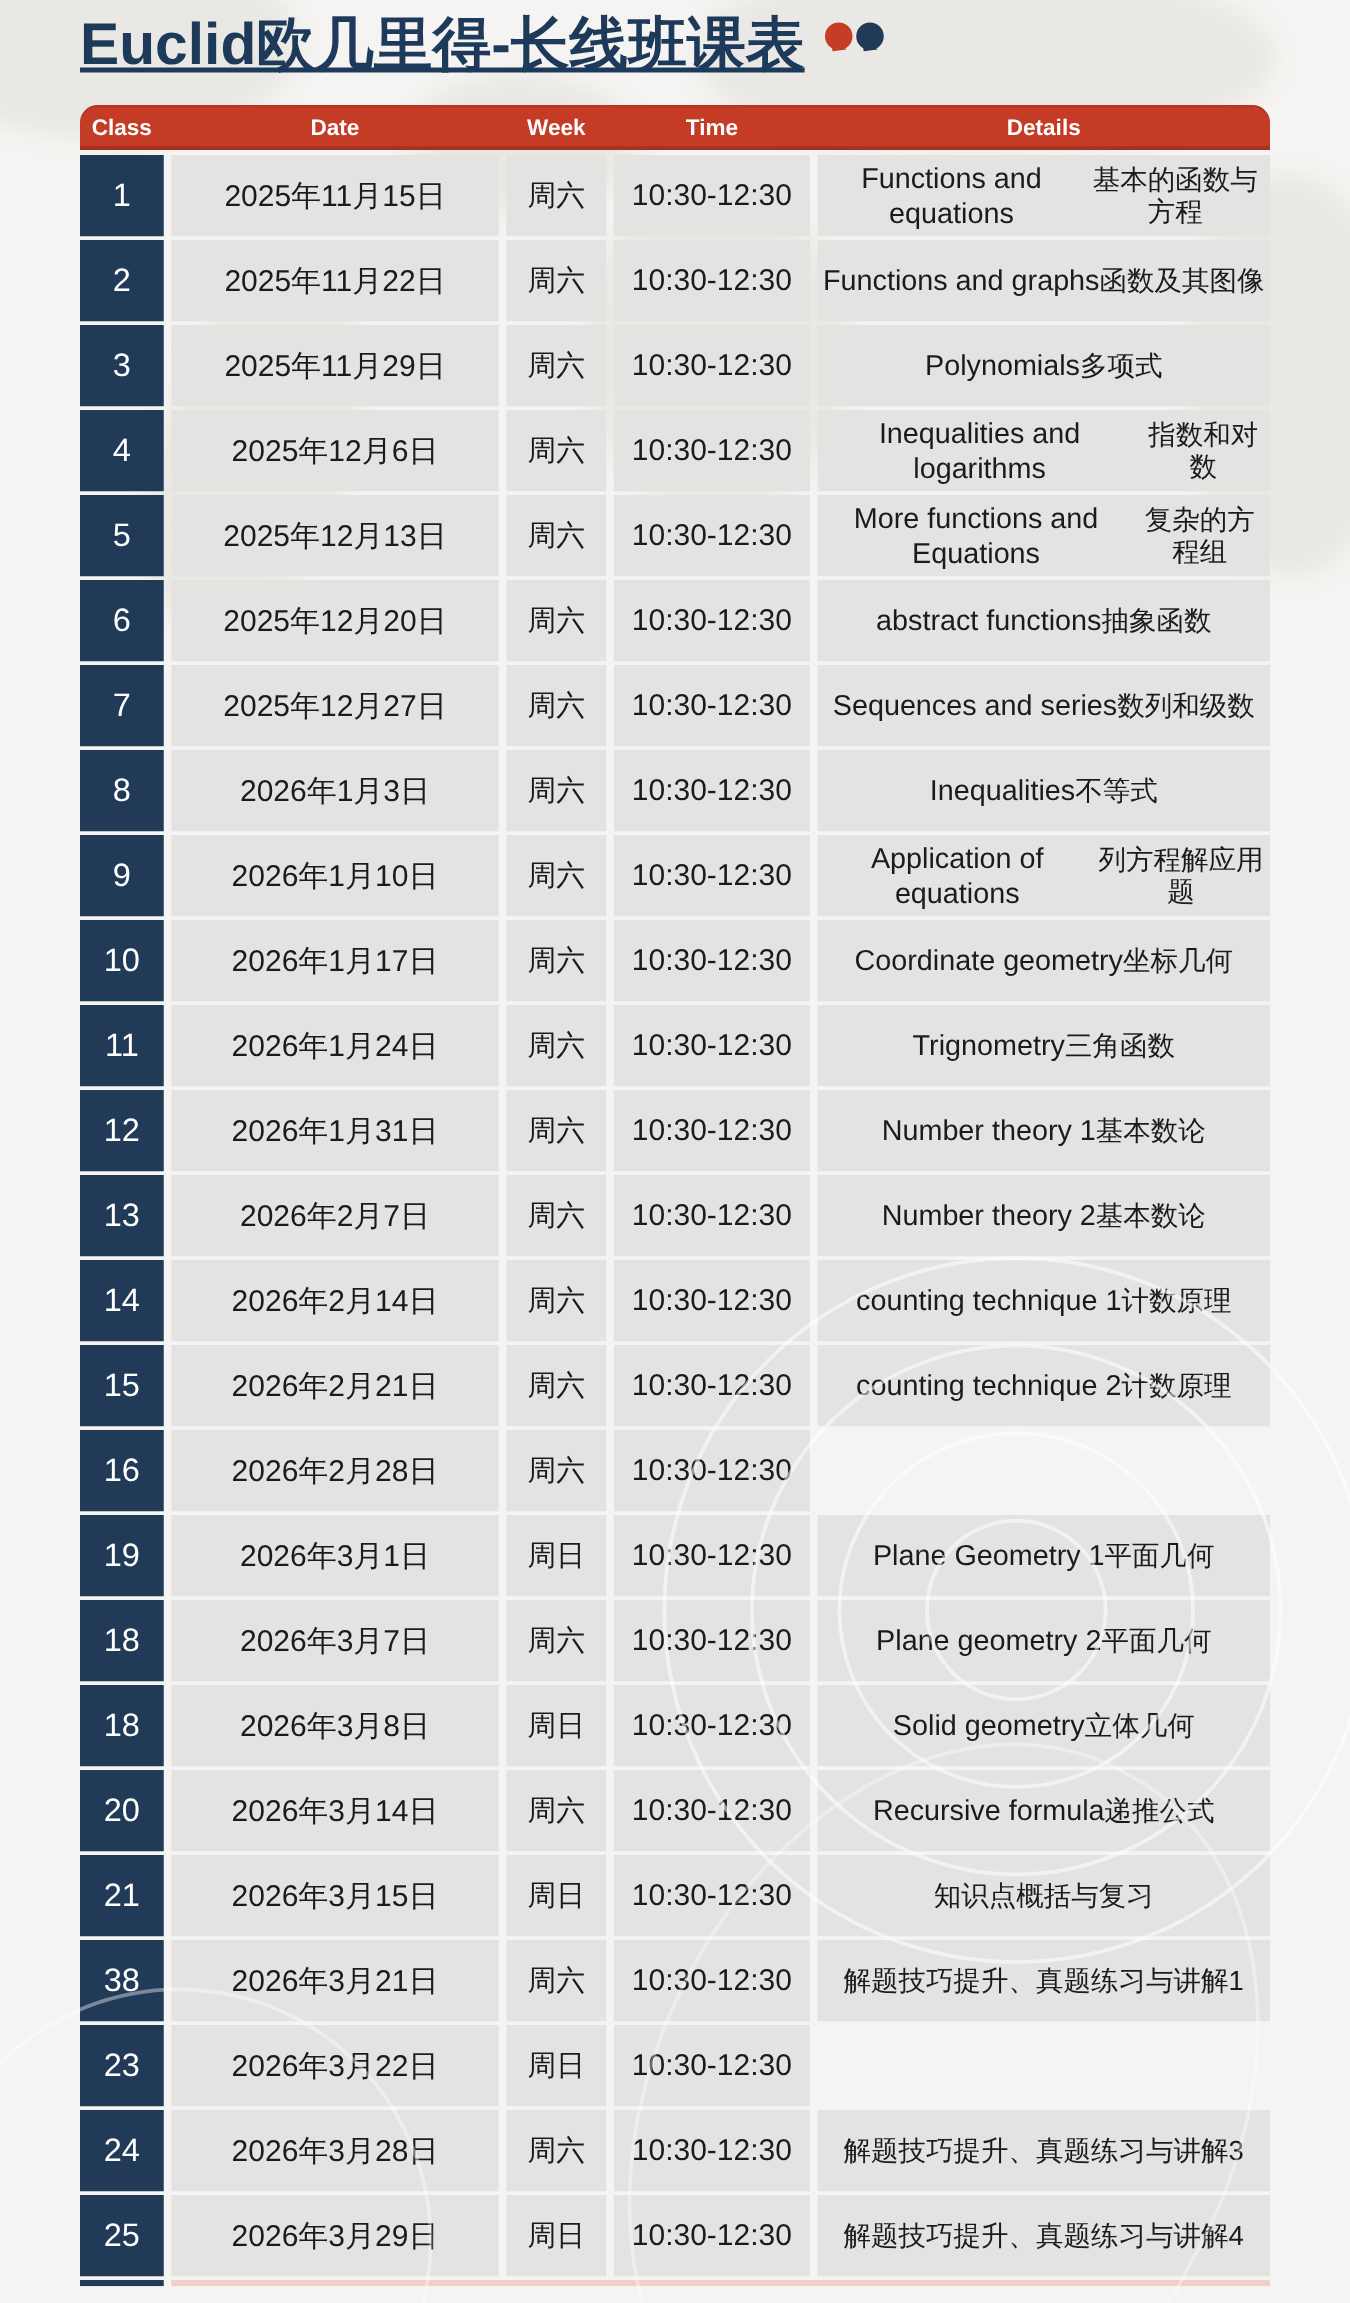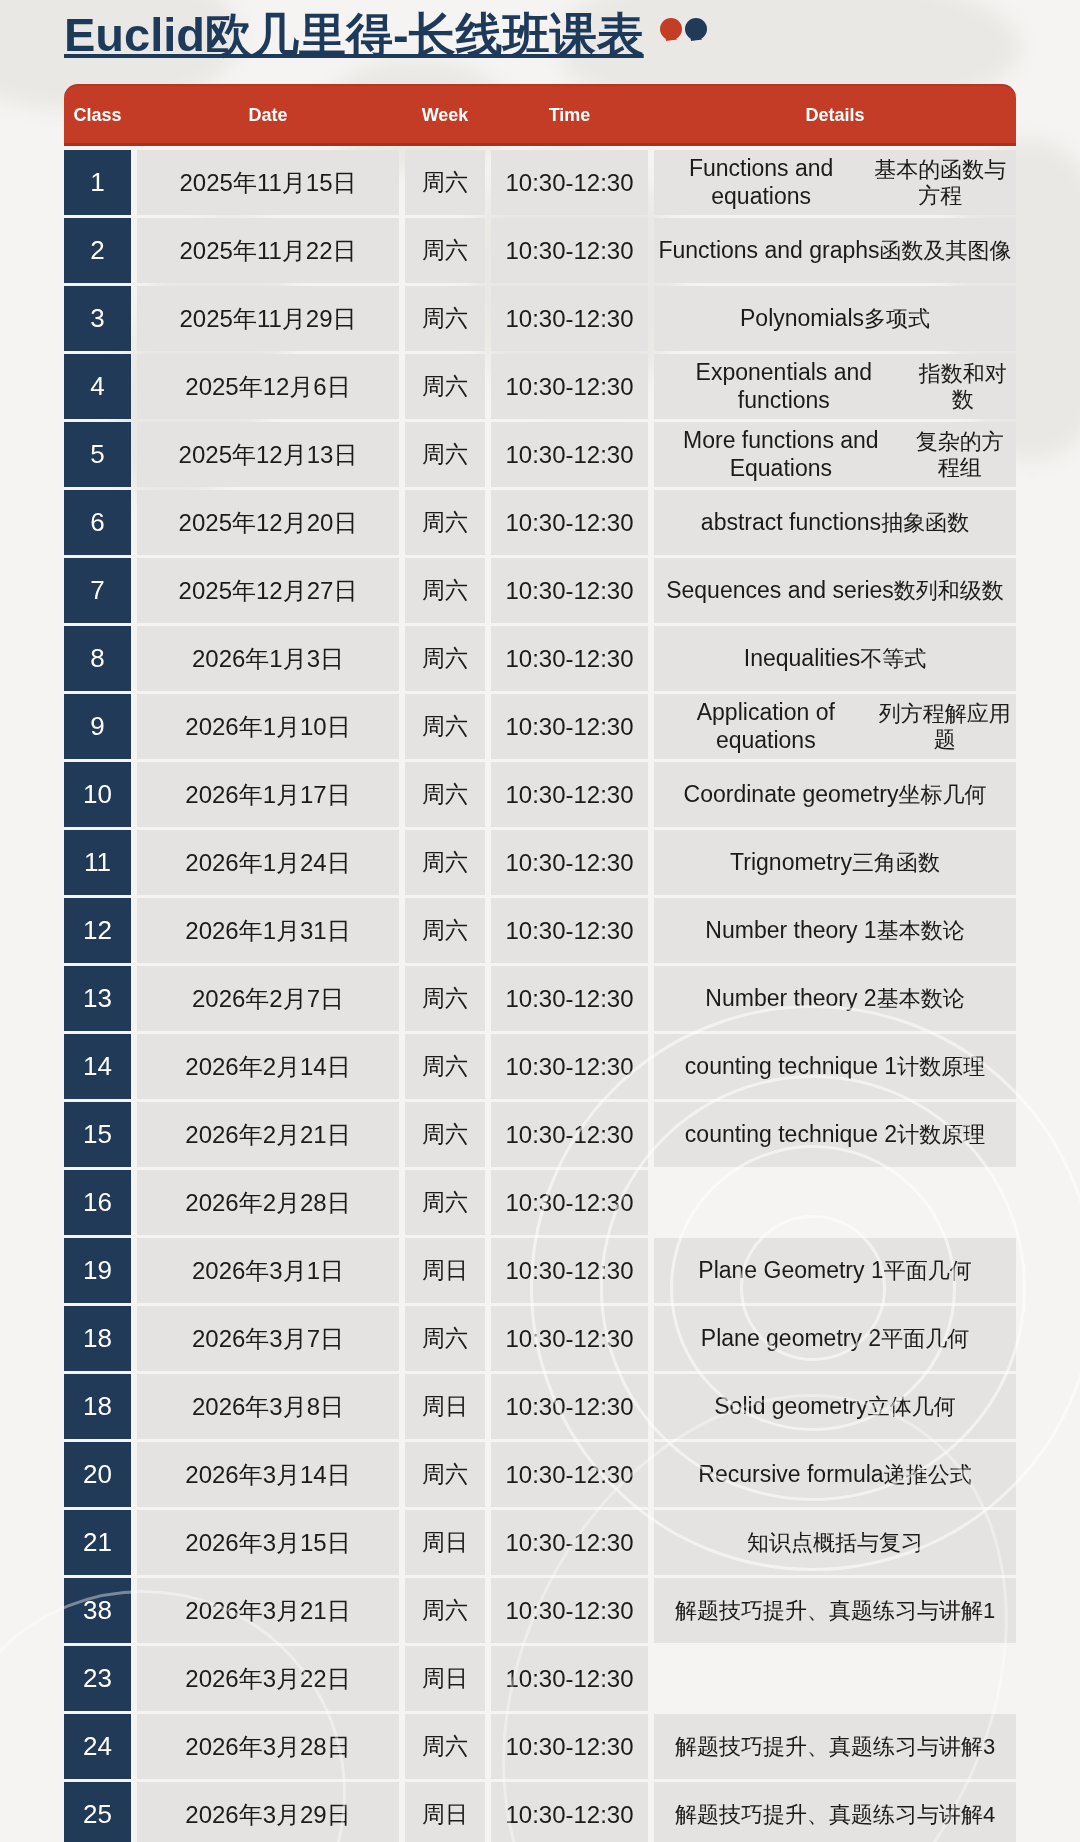--- a/index.html
+++ b/index.html
@@ -31,21 +31,21 @@
   h1{margin:0;font-size:47px;line-height:1.15;font-weight:bold;color:#1E3A5A;letter-spacing:0px;text-decoration:underline;}
   .quotes{display:flex;gap:3px;margin-left:16px;margin-top:10px;}
   .q{width:22px;height:22px;border-radius:50%;position:relative;display:inline-block;}
   .q::after{content:"";position:absolute;left:-2px;bottom:-9px;width:0;height:0;
     border:8px solid transparent;transform:rotate(38deg);}
   .q-red{background:#C43D27;}   .q-red::after{border-top-color:#C43D27;}
   .q-navy{background:#213A58;}  .q-navy::after{border-top-color:#213A58;}
 
   .table{position:absolute;left:64px;top:84px;width:952px;z-index:1;}
   .grid5{display:grid;grid-template-columns:67px 262px 80px 157px 362px;column-gap:6px;}
-  .thead{align-items:center;height:62px;background:#C53C26;border-radius:14px 14px 0 0;
+  .thead{align-items:center;height:36px;background:#C53C26;border-radius:14px 14px 0 0;
     box-shadow:inset 0 -3px 0 rgba(0,0,0,.16), inset 0 2px 0 rgba(0,0,0,.08);
     color:#FFFFFF;font-weight:bold;font-size:18px;}
   .thead span{text-align:center;}
   .tbody{display:flex;flex-direction:column;gap:3px;margin-top:4px;}
   .row{height:65px;}
   .cell{display:flex;align-items:center;justify-content:center;background:#E4E3E1;text-align:center;}
   .cell.c-class{background:#213A58;color:#FFFFFF;font-size:26px;}
   .cell.c-date{font-size:24px;}
   .cell.c-week{font-size:23px;}
   .cell.c-time{font-size:24px;}
@@ -115,21 +115,21 @@
       <span class="cn">多项式</span>
     </div>
   </div>
 
   <div class="row grid5">
     <div class="cell c-class">4</div>
     <div class="cell c-date">2025年12月6日</div>
     <div class="cell c-week">周六</div>
     <div class="cell c-time">10:30-12:30</div>
     <div class="cell c-details">
-      <span class="en">Exponentials and functions</span>
+      <span class="en">Inequalities and logarithms</span>
       <span class="cn">指数和对数</span>
     </div>
   </div>
 
   <div class="row grid5">
     <div class="cell c-class">5</div>
     <div class="cell c-date">2025年12月13日</div>
     <div class="cell c-week">周六</div>
     <div class="cell c-time">10:30-12:30</div>
     <div class="cell c-details">

